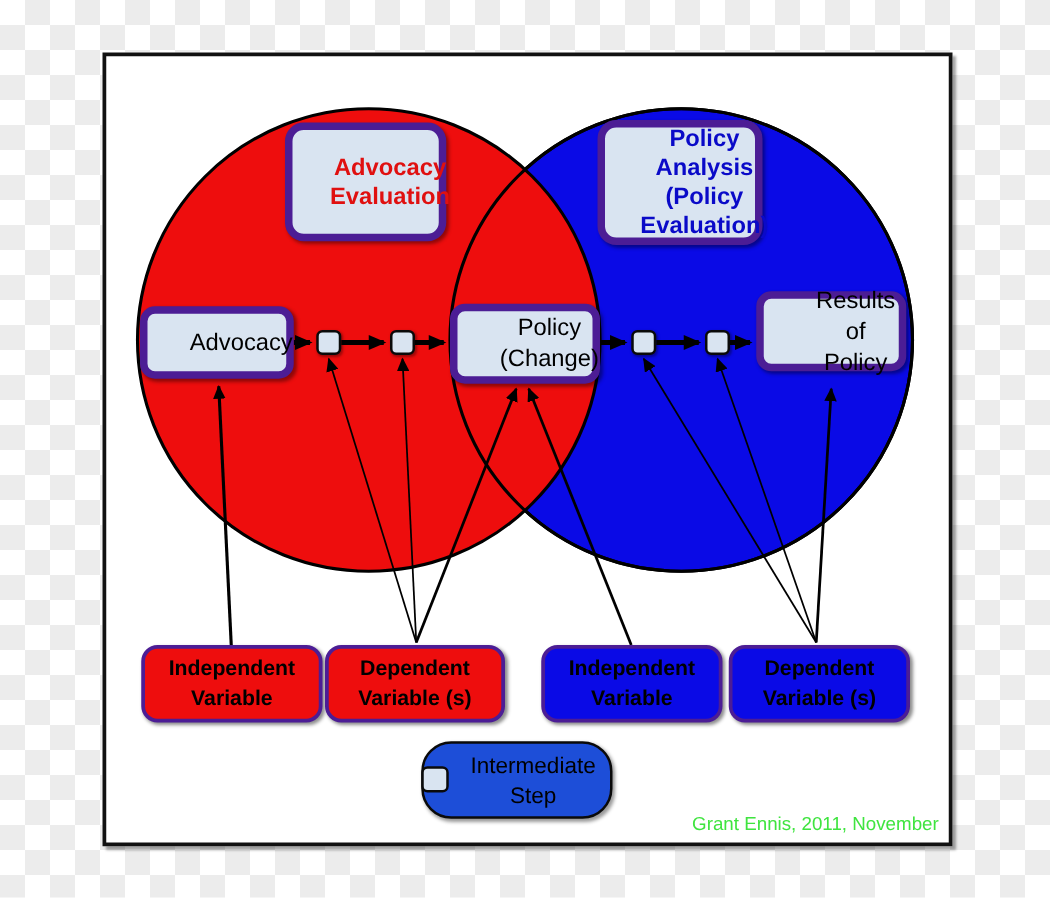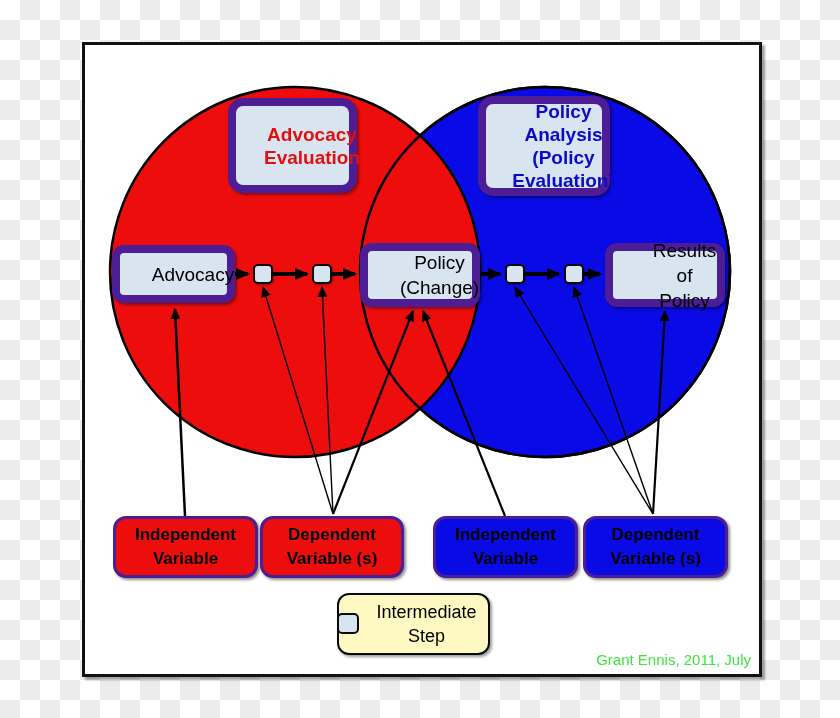--- a/index.html
+++ b/index.html
@@ -16,40 +16,40 @@
   }
   .frame svg{position:absolute;left:0;top:0;}
   .circle-red{fill:var(--red,#ee0d0d);stroke:#000;stroke-width:2.5px;}
   .circle-blue{fill:var(--blue,#0a0ae6);stroke:#000;stroke-width:2.5px;}
   .circle-outline{fill:none;stroke:#000;stroke-width:2.5px;}
   .box{
     position:absolute;display:flex;align-items:center;justify-content:center;
     text-align:center;white-space:pre-line;box-sizing:border-box;
   }
   .lightbox{
-    background:var(--boxfill,#d9e4f1);border:8px solid #4c1d95;border-radius:13px;
+    background:var(--boxfill,#d9e4f1);border:6px solid #4c1d95;border-radius:13px;
     box-shadow:2px 2px 3px rgba(0,0,0,0.40);
     padding-left:39px;
   }
   .label-red{color:var(--redtext,#e01010);font-weight:bold;font-size:19px;line-height:23px;border-radius:15px;}
   .label-blue{color:var(--bluetext,#0a0ac8);font-weight:bold;font-size:19px;line-height:23px;border-radius:15px;}
   .flowbox{color:#000;font-size:19px;line-height:25px;border-radius:12px;}
   .stepnode{
     position:absolute;width:20px;height:20px;box-sizing:border-box;
     background:var(--boxfill,#d9e4f1);border:2.5px solid #0a0a0a;border-radius:5px;
     box-shadow:1px 1px 2px rgba(0,0,0,0.35);
   }
   .varbox{
     color:#000;font-weight:bold;font-size:17px;line-height:24px;border-radius:13px;
     border:3px solid #4c1d95;box-shadow:2px 2px 3px rgba(0,0,0,0.45);
   }
   .varred{background:var(--red,#ee0d0d);}
   .varblue{background:var(--blue,#0a0ae6);}
   .legendbox{
-    background:#fef9c3;border:2.5px solid #0a0a0a;border-radius:12px;
+    background:#1d4ed8;border:2.5px solid #0a0a0a;border-radius:24px;
     box-shadow:2px 2px 3px rgba(0,0,0,0.40);
     font-size:18px;line-height:24px;color:#000;
     padding-left:26px;
   }
   .legend-swatch{
     position:absolute;left:252px;top:568px;width:22px;height:21px;box-sizing:border-box;
     background:var(--boxfill,#d9e4f1);border:2.5px solid #0a0a0a;border-radius:5px;
   }
   .credit{
     position:absolute;right:8px;bottom:6px;
@@ -95,35 +95,35 @@
   <div class="box lightbox label-red" style="left:143px;top:53px;width:129px;height:95px;">Advocacy
 Evaluation</div>
   <div class="box lightbox label-blue" style="left:393px;top:51px;width:132px;height:100px;">Policy
 Analysis
 (Policy
 Evaluation)</div>
 
   <div class="box lightbox flowbox" style="left:27px;top:200px;width:123px;height:58px;">Advocacy</div>
   <div class="box lightbox flowbox" style="left:275px;top:198px;width:120px;height:64px;">Policy
 (Change)</div>
-  <div class="box lightbox flowbox" style="left:520px;top:198px;width:120px;height:64px;">Results of
+  <div class="box lightbox flowbox" style="left:520px;top:188px;width:120px;height:64px;">Results of
 Policy</div>
 
   <div class="stepnode" style="left:168px;top:219px;"></div>
   <div class="stepnode" style="left:227px;top:219px;"></div>
   <div class="stepnode" style="left:420px;top:219px;"></div>
   <div class="stepnode" style="left:479px;top:219px;"></div>
 
   <div class="box varbox varred" style="left:28px;top:471px;width:145px;height:62px;">Independent
 Variable</div>
   <div class="box varbox varred" style="left:175px;top:471px;width:144px;height:62px;">Dependent
 Variable (s)</div>
   <div class="box varbox varblue" style="left:348px;top:471px;width:145px;height:62px;">Independent
 Variable</div>
   <div class="box varbox varblue" style="left:498px;top:471px;width:145px;height:62px;">Dependent
 Variable (s)</div>
 
   <div class="box legendbox" style="left:252px;top:548px;width:153px;height:62px;">Intermediate
 Step</div>
   <div class="legend-swatch"></div>
 
-  <div class="credit">Grant Ennis, 2011, July</div>
+  <div class="credit">Grant Ennis, 2011, November</div>
 </div>
 
 </body></html>

